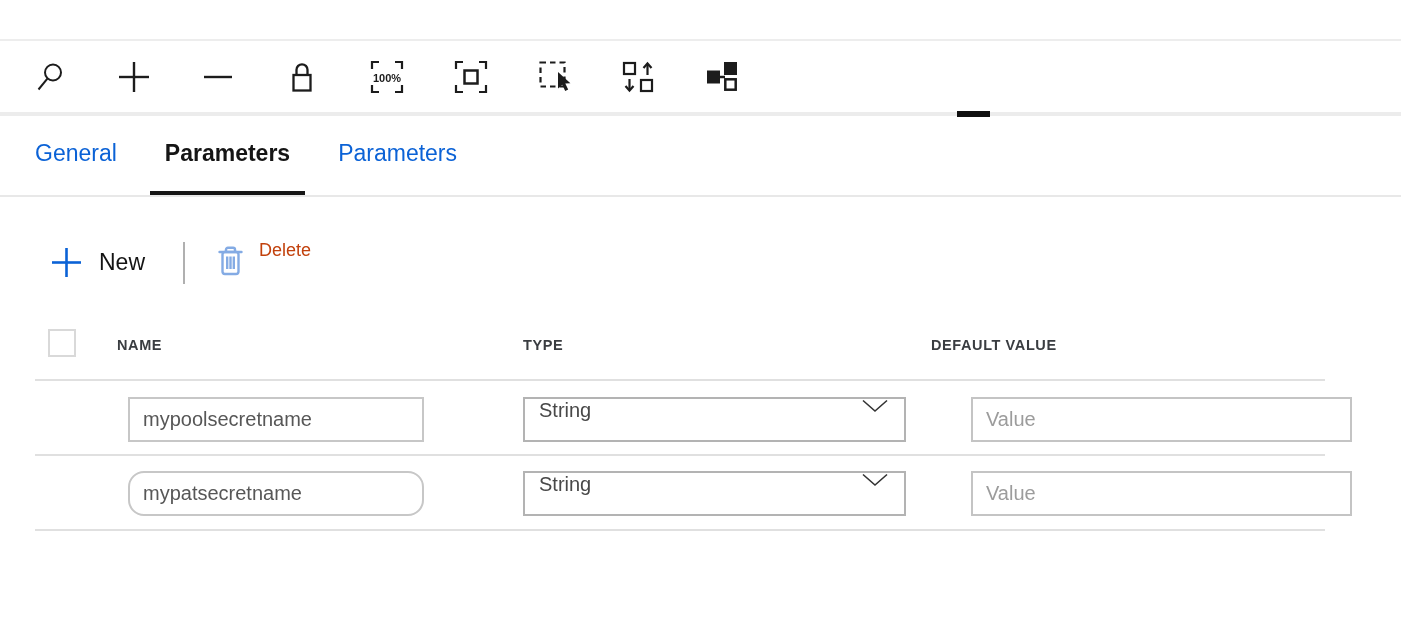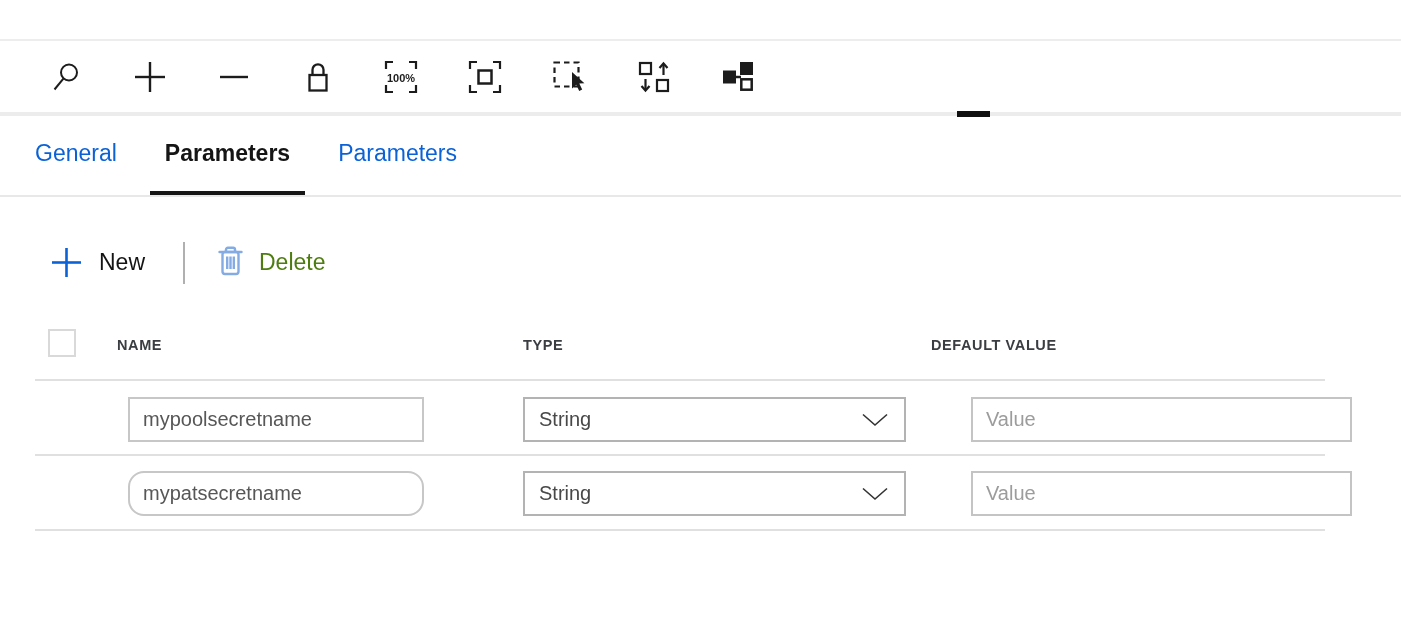--- a/index.html
+++ b/index.html
@@ -2,54 +2,54 @@
 <html><head>
 <meta charset="utf-8">
 <style>
   html,body{margin:0;padding:0;background:#fff;}
   .page{position:relative;width:1401px;height:619px;background:#fff;overflow:hidden;
         font-family:"Liberation Sans","DejaVu Sans",sans-serif;color:#1c1c1c;}
 
   
   .top-strip{position:absolute;left:0;top:0;width:100%;height:39px;background:#fff;border-bottom:2px solid #ededed;}
   .icon-toolbar{position:absolute;left:0;top:41px;width:100%;height:71px;display:flex;align-items:center;padding-left:33px;box-sizing:border-box;}
-  .tool-btn{width:50px;height:56px;margin-right:34px;display:flex;align-items:center;justify-content:flex-end;background:transparent;border:none;padding:0;cursor:pointer;}
+  .tool-btn{width:50px;height:56px;margin-right:34px;display:flex;align-items:center;justify-content:flex-start;background:transparent;border:none;padding:0;cursor:pointer;}
   .tool-btn svg{display:block;}
   .toolbar-divider{position:absolute;left:0;top:112px;width:100%;height:4px;background:#ececec;}
   .drag-handle{position:absolute;left:957px;top:111px;width:33px;height:6px;background:#101010;cursor:row-resize;}
 
   
   .tab-bar{position:absolute;left:0;top:116px;width:100%;height:79px;border-bottom:2px solid #e8e8e8;display:flex;align-items:stretch;padding-left:20px;box-sizing:content-box;}
   .tab{display:inline-flex;align-items:center;padding:0 15px;margin-right:18px;font-size:23px;color:#0b62d6;cursor:pointer;border-bottom:4px solid transparent;box-sizing:border-box;}
   .tab.active{color:#151515;font-weight:600;border-bottom-color:#161616;}
 
   
   .action-plus{position:absolute;left:50px;top:246px;}
   .action-new-label{position:absolute;left:99px;top:249px;font-size:23px;color:#141414;}
   .new-hit{position:absolute;left:44px;top:238px;width:120px;height:48px;background:transparent;border:none;cursor:pointer;}
   .action-sep{position:absolute;left:183px;top:242px;width:2px;height:42px;background:#b0b0b0;}
   .action-trash{position:absolute;left:215px;top:245px;}
-  .action-delete-label{position:absolute;left:259px;top:249px;font-size:23px;color:#4d7c0f;}
+  .action-delete-label{position:absolute;left:259px;top:240px;font-size:18px;color:#c2410c;}
   .delete-hit{position:absolute;left:208px;top:238px;width:140px;height:48px;background:transparent;border:none;cursor:default;}
 
   
   .hdr-checkbox{position:absolute;left:48px;top:329px;width:28px;height:28px;border:2px solid #d9d9d9;background:#fff;box-sizing:border-box;cursor:pointer;}
   .col-hdr{position:absolute;top:337px;font-size:14.5px;font-weight:700;color:#3a3d41;letter-spacing:0.6px;text-align:center;}
   .col-hdr.name{left:117px;}
   .col-hdr.type{left:523px;}
   .col-hdr.default{left:931px;}
   .h-line{position:absolute;left:35px;width:1290px;height:2px;background:#e0e0e0;}
 
   .cell-input{position:absolute;height:45px;box-sizing:border-box;border:2px solid #c7c7c7;background:#fff;
               font-family:"Liberation Sans","DejaVu Sans",sans-serif;font-size:20px;color:#575757;padding:0 13px;outline:none;}
   .cell-input::placeholder{color:#9c9c9c;opacity:1;}
   .name-input{left:128px;width:296px;}
   .value-input{left:971px;width:381px;border-color:#c4c4c4;}
   .dropdown{position:absolute;left:523px;width:383px;height:45px;box-sizing:border-box;border:2px solid #b3b3b3;background:#fff;
-            display:flex;align-items:center;padding:0 14px;font-size:20px;color:#484848;cursor:pointer;}
+            display:flex;align-items:flex-start;padding:0 14px;font-size:20px;color:#484848;cursor:pointer;}
   .dropdown .chev{margin-left:auto;margin-right:2px;}
 </style>
 </head>
 <body>
 
 <div class="page">
 
   <div class="top-strip"></div>
 
   <div class="icon-toolbar">

